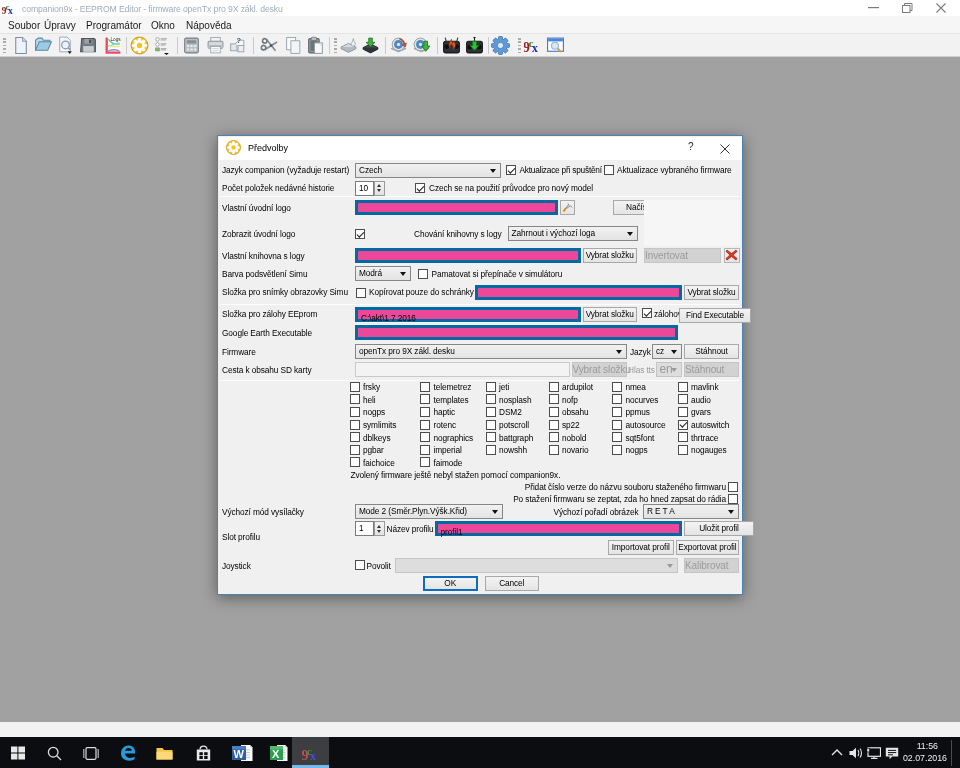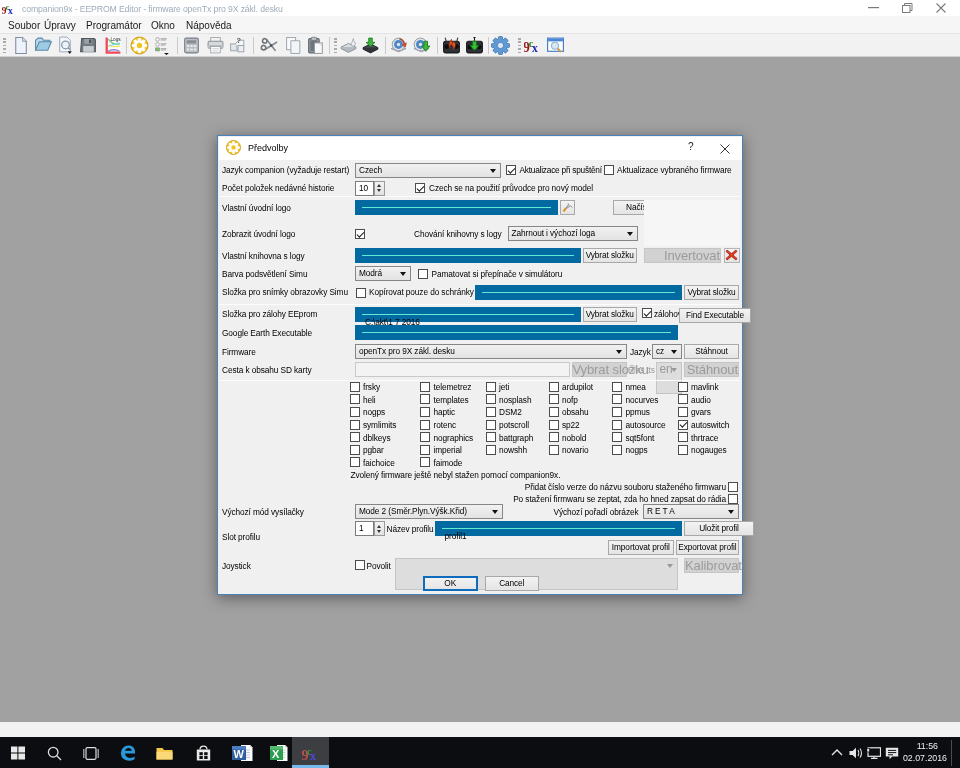--- a/index.html
+++ b/index.html
@@ -1,27 +1,27 @@
 <!DOCTYPE html>
 <html><head><meta charset="utf-8">
 <style>
 *{margin:0;padding:0;box-sizing:border-box}
 html,body{width:960px;height:768px;overflow:hidden}
 body{font-family:"Liberation Sans",sans-serif;position:relative;background:#a1a1a1}
 .abs{position:absolute}
 .lbl{position:absolute;font-size:8.3px;line-height:9px;color:#000;white-space:nowrap;letter-spacing:-0.1px}
 .gray{color:#9b9b9b}
-.fld{position:absolute;height:15px;background:#5eead4;border:7px solid #0369a1}
+.fld{position:absolute;height:15px;background:#ec4899;border:3px solid #0369a1}
 .fld span{position:absolute;left:3px;top:3px;font-size:8.3px;white-space:nowrap;letter-spacing:-0.1px}
 .dfld{position:absolute;height:15px;background:#f3f3f3;border:1px solid #c9c9c9}
 .btn{position:absolute;height:15px;background:linear-gradient(#f3f3f3,#e4e4e4);border:1px solid #a8a8a8;font-size:8.3px;line-height:13px;text-align:center;color:#000;letter-spacing:-0.1px;white-space:nowrap}
-.dbtn{position:absolute;height:15px;background:#d2d2d2;border:1px solid #c5c5c5;font-size:13px;line-height:13px;text-align:right;color:#9b9b9b;letter-spacing:-0.1px;white-space:nowrap}
+.dbtn{position:absolute;height:15px;background:#d2d2d2;border:1px solid #c5c5c5;font-size:10px;line-height:13px;text-align:left;color:#9b9b9b;letter-spacing:-0.1px;white-space:nowrap}
 .combo{position:absolute;height:15px;background:linear-gradient(#f1f1f1,#e3e3e3);border:1px solid #868686;font-size:8.3px;line-height:13px;color:#000;padding-left:3px;letter-spacing:-0.1px;white-space:nowrap}
 .combo i{position:absolute;right:4px;top:5px;width:0;height:0;border-left:3.5px solid transparent;border-right:3.5px solid transparent;border-top:4px solid #111}
-.dcombo{position:absolute;height:32px;background:#ddd;border:1px solid #c5c5c5;font-size:12px;line-height:13px;color:#9b9b9b;padding-left:3px;letter-spacing:-0.1px;white-space:nowrap}
+.dcombo{position:absolute;height:15px;background:#ddd;border:1px solid #c5c5c5;font-size:12px;line-height:13px;color:#9b9b9b;padding-left:3px;letter-spacing:-0.1px;white-space:nowrap}
 .dcombo i{position:absolute;right:4px;top:5px;width:0;height:0;border-left:3.5px solid transparent;border-right:3.5px solid transparent;border-top:4px solid #999}
 .cb{position:absolute;width:10px;height:10px;background:#fff;border:1px solid #4d4d4d}
 .cb.on::after{content:"";position:absolute;left:1.2px;top:1.5px;width:5.5px;height:3px;border-left:1.5px solid #1a1a1a;border-bottom:1.5px solid #1a1a1a;transform:rotate(-45deg);transform-origin:center}
 .sep{position:absolute;height:1px;background:#bdbdbd;border-bottom:1px solid #fdfdfd}
 .spinf{position:absolute;width:19px;height:15px;background:#fff;border:1px solid #7b7b7b;font-size:8.3px;line-height:13px;padding-left:3px}
 .spinb{position:absolute;width:11px;height:15px;background:linear-gradient(#f3f3f3,#e2e2e2);border:1px solid #9a9a9a}
 .spinb::before{content:"";position:absolute;left:2.5px;top:2.5px;border-left:2.8px solid transparent;border-right:2.8px solid transparent;border-bottom:3.4px solid #333}
 .spinb::after{content:"";position:absolute;left:2.5px;bottom:2.5px;border-left:2.8px solid transparent;border-right:2.8px solid transparent;border-top:3.4px solid #333}
 .vsep{position:absolute;top:37px;height:17px;width:1px;background:#c9c9c9}
 .grip{position:absolute;top:38px;height:15px;width:3px;background-image:repeating-linear-gradient(#aaa 0 1.5px,transparent 1.5px 3.4px)}

